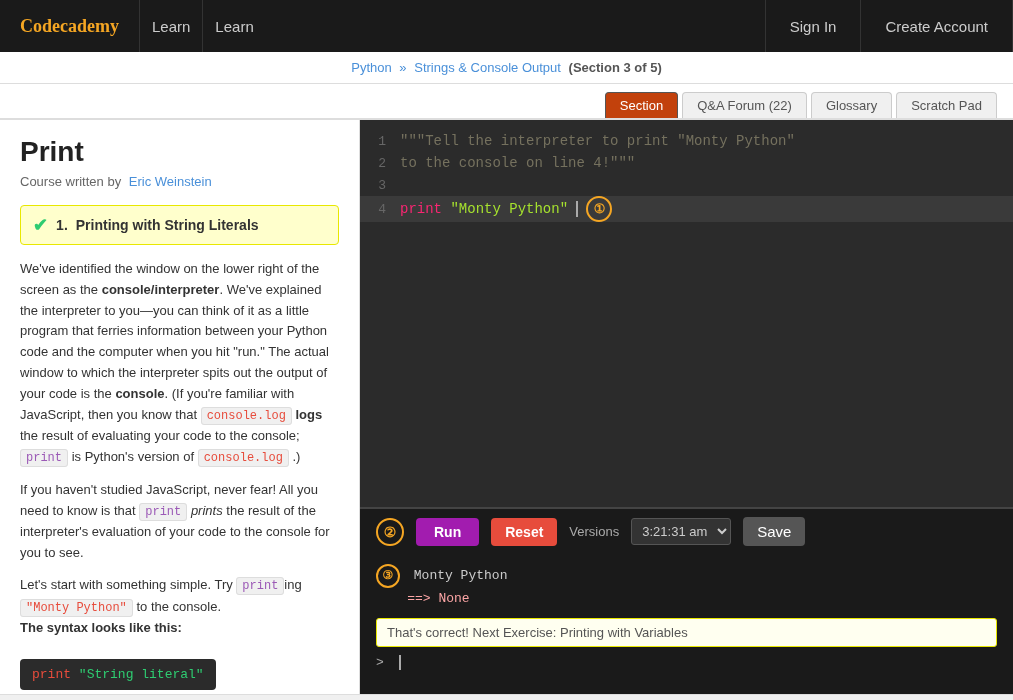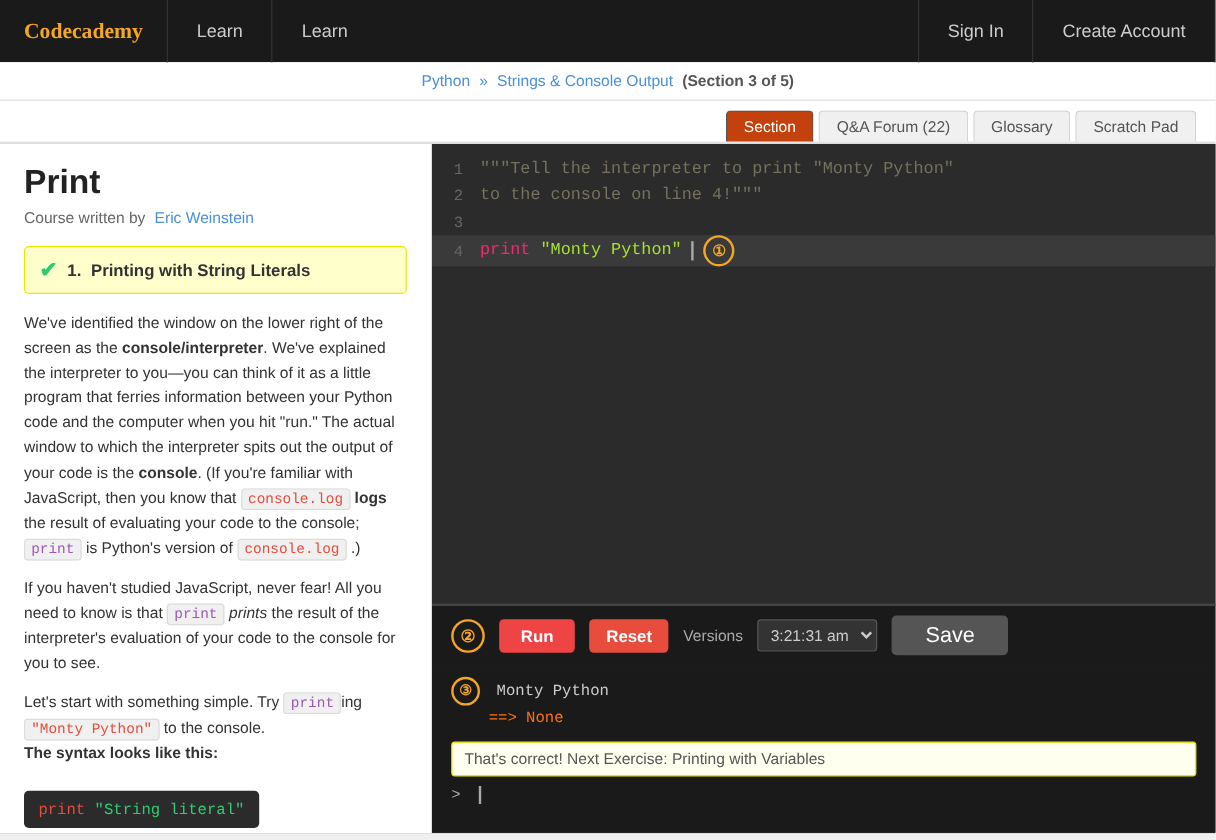--- a/index.html
+++ b/index.html
@@ -16,21 +16,21 @@
       display: flex; align-items: center;
       padding: 0 20px;
       color: #fff;
       font-weight: bold;
       font-size: 18px;
       font-family: Georgia, serif;
     }
     .nav-logo span { color: #f5a623; }
     .nav-item {
       display: flex; align-items: center;
-      padding: 0 24px;
+      padding: 0 12px;
       color: #ccc;
       font-size: 15px;
       cursor: pointer;
       border-left: 1px solid #333;
     }
     .nav-spacer { flex: 1; }
     .nav-right {
       display: flex; align-items: stretch;
       border-left: 1px solid #333;
     }
@@ -214,21 +214,21 @@
       align-items: center;
       justify-content: center;
       width: 28px; height: 28px;
       border-radius: 50%;
       border: 2px solid #f5a623;
       color: #f5a623;
       font-weight: bold;
       font-size: 14px;
     }
     .btn-run {
-      background: #ef4444;
+      background: #a21caf;
       color: #fff;
       border: none;
       padding: 6px 18px;
       border-radius: 4px;
       font-weight: bold;
       font-size: 14px;
       cursor: pointer;
     }
     .btn-reset {
       background: #e74c3c;
@@ -246,39 +246,39 @@
       color: #ccc;
       border: 1px solid #555;
       padding: 4px 6px;
       border-radius: 3px;
       font-size: 13px;
     }
     .btn-save {
       background: #555;
       color: #fff;
       border: none;
-      padding: 6px 28px;
+      padding: 6px 14px;
       border-radius: 4px;
-      font-size: 18px;
+      font-size: 15px;
       cursor: pointer;
       text-align: right;
     }
 
     
     .console-panel {
       background: #1a1a1a;
       padding: 10px 16px;
       flex: 0 0 140px;
       overflow-y: auto;
       font-family: 'Courier New', monospace;
       font-size: 13px;
     }
     .console-output { color: #ccc; line-height: 1.7; }
     .console-arrow { color: #888; }
-    .console-none { color: #f97316; font-family: Liberation Mono, monospace; }
+    .console-none { color: #fca5a5; font-family: Liberation Mono, monospace; }
     .console-success {
       background: #fffff0;
       border: 1px solid #e8e800;
       border-radius: 3px;
       padding: 6px 10px;
       margin: 8px 0;
       font-family: Arial, sans-serif;
       font-size: 13px;
       color: #555;
     }

